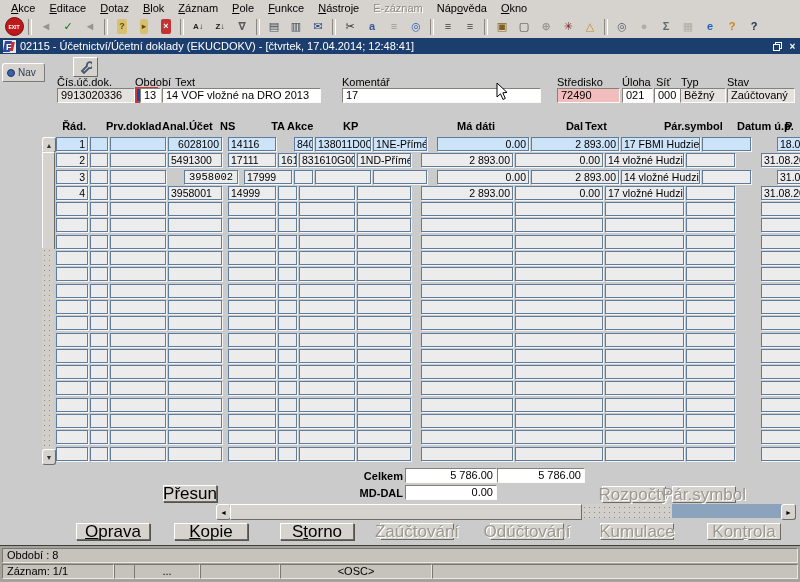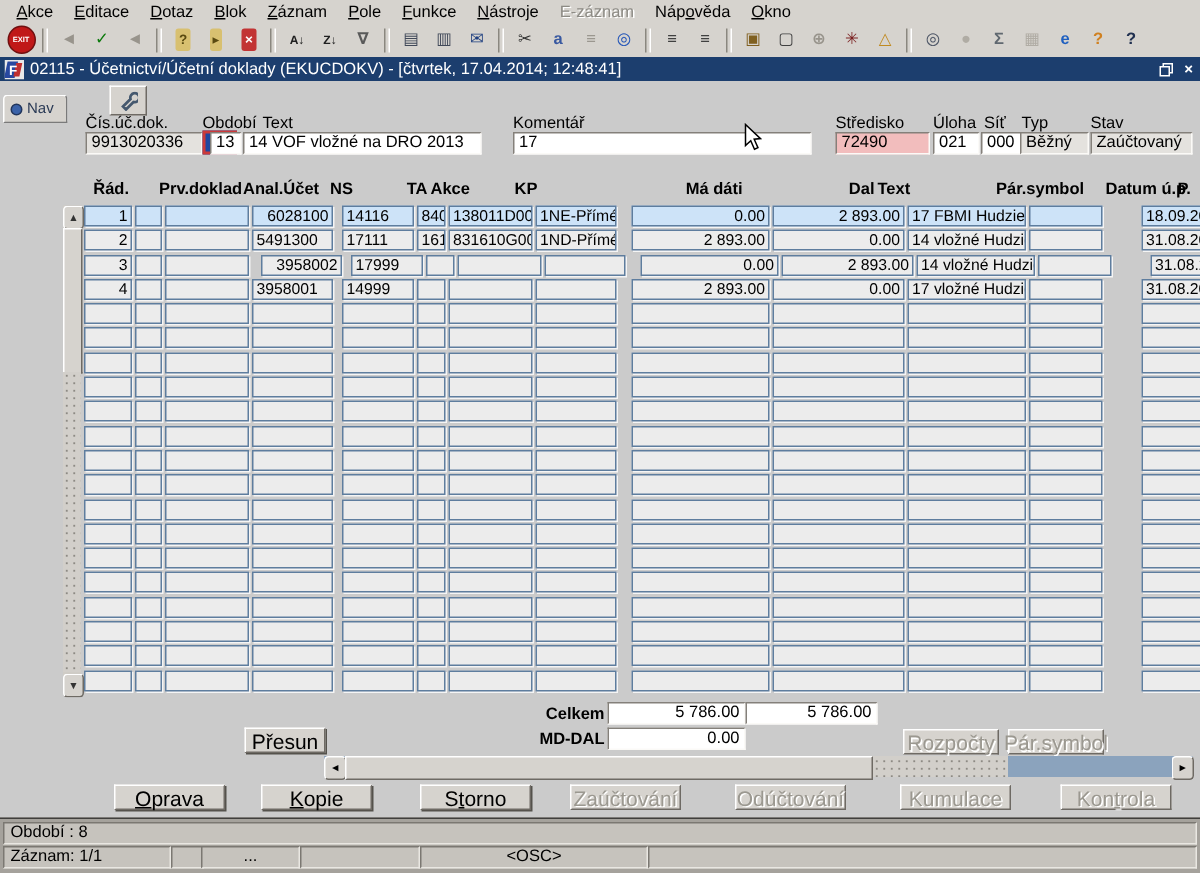--- a/index.html
+++ b/index.html
@@ -61,21 +61,21 @@
   .h-btn{position:absolute;top:0;width:13px;height:14px;background:#d6d3ce;border:1px solid;
          border-color:#fff #6e6a64 #6e6a64 #fff;border-radius:3px;font-size:7px;display:flex;align-items:center;justify-content:center;}
   .h-thumb{position:absolute;left:14px;top:0;width:350px;height:14px;background:#d6d3ce;border:1px solid;border-color:#fff #6e6a64 #6e6a64 #fff;}
   .h-track-dots{position:absolute;left:366px;top:0;width:90px;height:14px;
            background:radial-gradient(#8d8a84 22%,transparent 24%) 0 1px/5px 5px #d2cfca;}
   
   .tlabel{position:absolute;font-weight:bold;text-align:right;white-space:nowrap;}
   .tfield{position:absolute;height:13px;line-height:13px;text-align:right;padding:0 3px;background:#fff;
           border:1px solid;border-color:#84807a #fbfaf7 #fbfaf7 #84807a;}
   .pbtn{position:absolute;height:15px;background:#d6d3ce;border:1px solid;border-color:#fff #6e6a64 #6e6a64 #fff;
-        box-shadow:1px 1px 0 #55524c;display:flex;align-items:center;justify-content:center;font-size:14px;cursor:default;}
+        box-shadow:1px 1px 0 #55524c;display:flex;align-items:center;justify-content:center;font-size:17px;cursor:default;}
   .pbtn.disabled{color:#9b9890;text-shadow:1px 1px 0 #fff;box-shadow:none;}
   .footer-buttons{position:absolute;left:0;top:469px;width:800px;height:17px;}
   
   .statusbar{position:absolute;left:0;top:545px;width:800px;height:37px;background:#a5a29c;border-top:1px solid #403f3c;}
   .st-cell{position:absolute;height:13px;line-height:13px;background:#c6c3bd;padding:0 4px;white-space:nowrap;
            border:1px solid;border-color:#7b7872 #e9e7e2 #e9e7e2 #7b7872;}
   
   .cursor{position:absolute;left:496px;top:28px;width:12px;height:19px;pointer-events:none;}
 </style>
 </head>
@@ -271,21 +271,21 @@
         <div class="gh" style="width: 46px; margin-left: 26px; text-align: left;">Datum ú.p.</div>
         <div class="gh" style="width: 12px; margin-left: 2px; text-align: left;">P</div>
       </div>
     <div class="grid-body" id="grid-body">
         <div class="grow">
           <div class="cell hl" style="width: 26px; margin-left: 0px; text-align: right;">1</div>
           <div class="cell hl" style="width: 12px; margin-left: 2px; text-align: left;"></div>
           <div class="cell hl" style="width: 50px; margin-left: 2px; text-align: left;"></div>
           <div class="cell hl" style="width: 48px; margin-left: 2px; text-align: right;">6028100</div>
           <div class="cell hl" style="width: 42px; margin-left: 6px; text-align: left;">14116</div>
-          <div class="cell hl" style="width: 13px; margin-left: 2px; ">840</div>
+          <div class="cell hl" style="width: 13px; margin-left: 18px; ">840</div>
           <div class="cell hl" style="width: 50px; margin-left: 2px; text-align: left;">138011D000 3</div>
           <div class="cell hl" style="width: 48px; margin-left: 2px; text-align: left;">1NE-Přímé/Ner</div>
           <div class="cell hl" style="width: 86px; margin-left: 10px; text-align: right;">0.00</div>
           <div class="cell hl" style="width: 82px; margin-left: 2px; text-align: right;">2 893.00</div>
           <div class="cell hl" style="width: 73px; margin-left: 2px; text-align: left;">17 FBMI Hudzietzov</div>
           <div class="cell hl" style="width: 43px; margin-left: 2px; text-align: left;"></div>
           <div class="cell hl" style="width: 42px; margin-left: 26px; text-align: left;">18.09.2013</div>
         </div>
         <div class="grow">
           <div class="cell" style="width: 26px; margin-left: 0px; text-align: right;">2</div>
@@ -299,21 +299,21 @@
           <div class="cell" style="width: 86px; margin-left: 10px; text-align: right;">2 893.00</div>
           <div class="cell" style="width: 82px; margin-left: 2px; text-align: right;">0.00</div>
           <div class="cell" style="width: 73px; margin-left: 2px; text-align: left;">14 vložné Hudzietzo</div>
           <div class="cell" style="width: 43px; margin-left: 2px; text-align: left;"></div>
           <div class="cell" style="width: 42px; margin-left: 26px; text-align: left;">31.08.2013</div>
         </div>
         <div class="grow">
           <div class="cell" style="width: 26px; margin-left: 0px; text-align: right;">3</div>
           <div class="cell" style="width: 12px; margin-left: 2px; text-align: left;"></div>
           <div class="cell" style="width: 50px; margin-left: 2px; text-align: left;"></div>
-          <div class="cell" style="width: 48px; margin-left: 8px; text-align: right;">3958002</div>
+          <div class="cell" style="width: 48px; margin-left: 18px; text-align: center; font-family: Liberation Mono, monospace;">3958002</div>
           <div class="cell" style="width: 42px; margin-left: 6px; text-align: left;">17999</div>
           <div class="cell" style="width: 13px; margin-left: 2px; text-align: right;"></div>
           <div class="cell" style="width: 50px; margin-left: 2px; text-align: left;"></div>
           <div class="cell" style="width: 48px; margin-left: 2px; text-align: left;"></div>
           <div class="cell" style="width: 86px; margin-left: 10px; text-align: right;">0.00</div>
           <div class="cell" style="width: 82px; margin-left: 2px; text-align: right;">2 893.00</div>
           <div class="cell" style="width: 73px; margin-left: 2px; text-align: left;">14 vložné Hudzietzo</div>
           <div class="cell" style="width: 43px; margin-left: 2px; text-align: left;"></div>
           <div class="cell" style="width: 42px; margin-left: 26px; text-align: left;">31.08.2013</div>
         </div>

